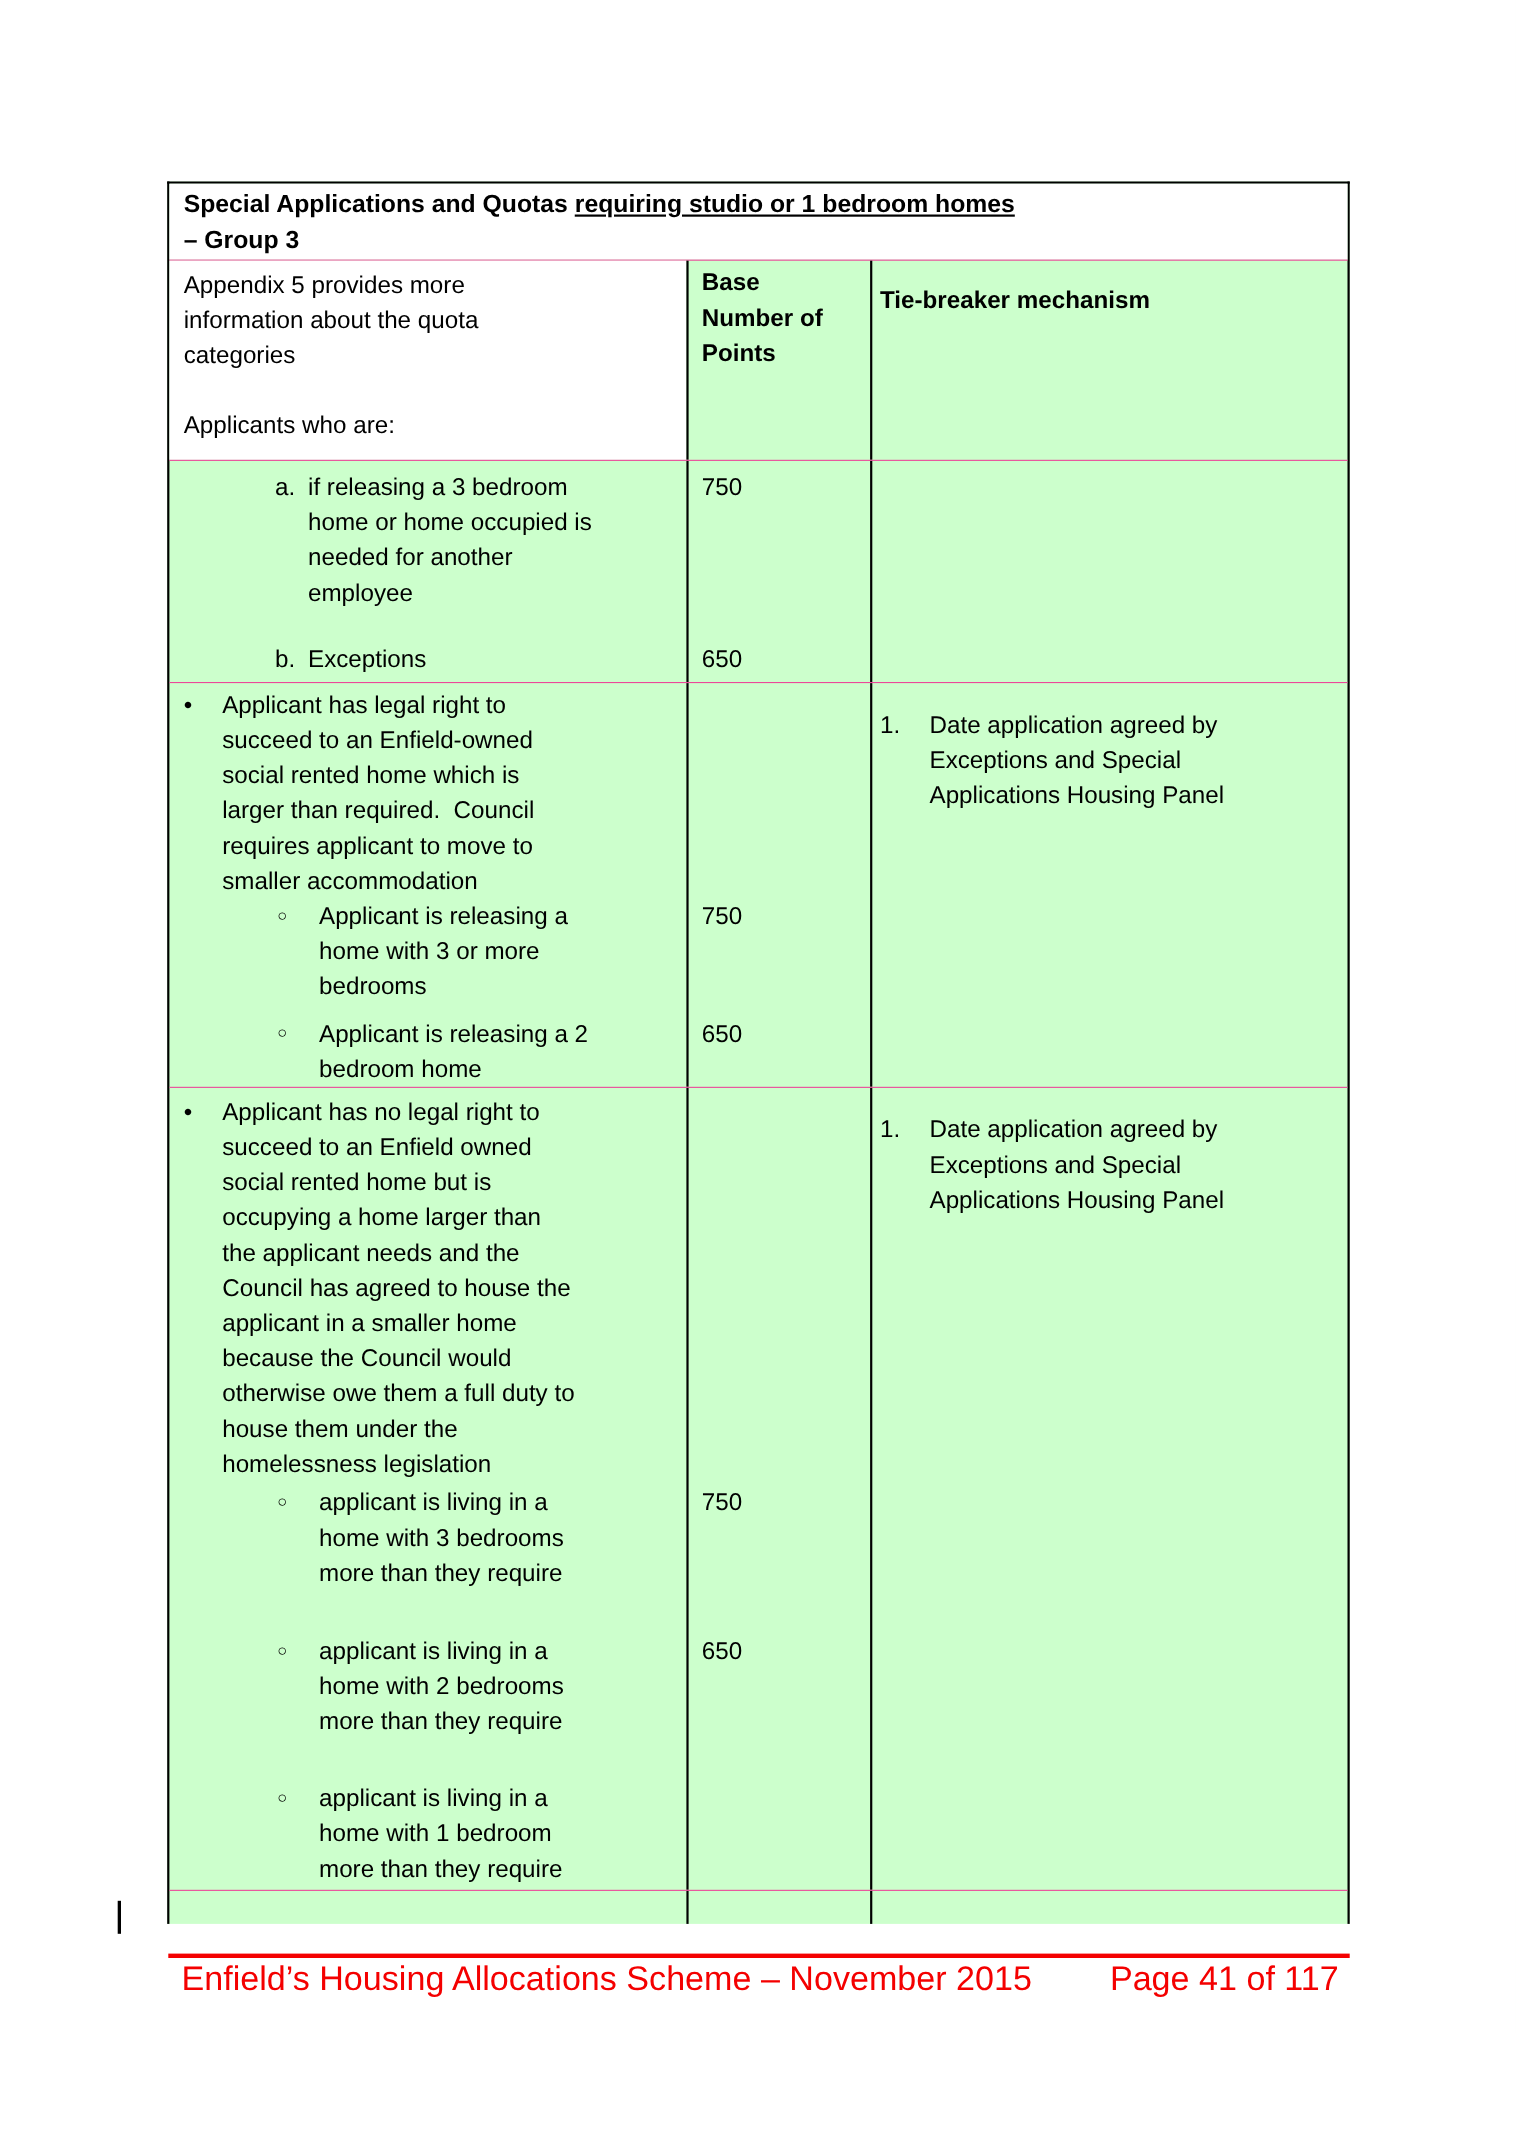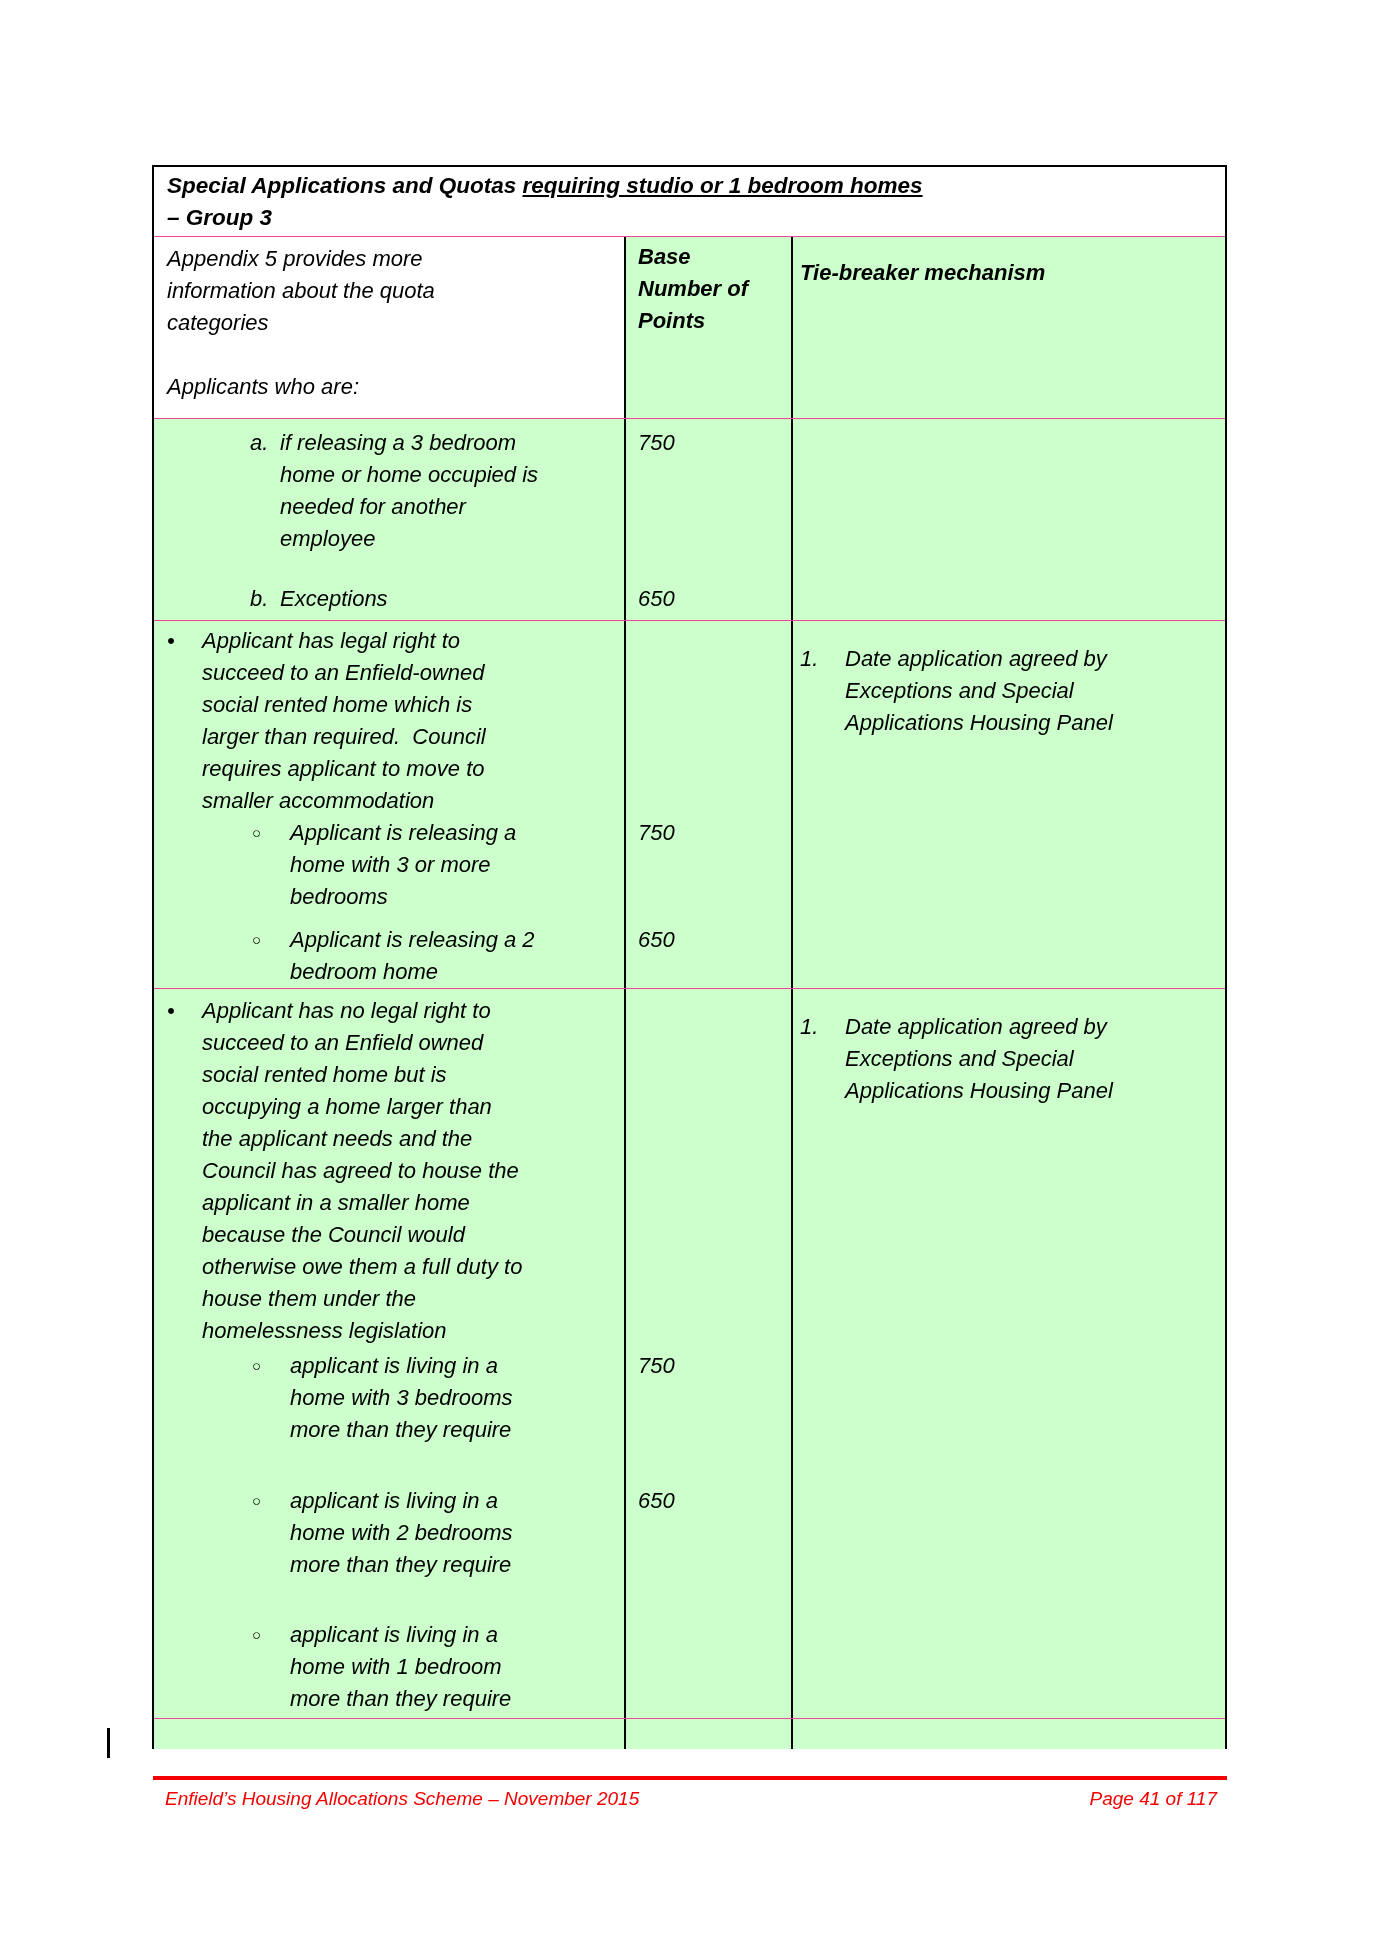--- a/index.html
+++ b/index.html
@@ -7,21 +7,20 @@
   .page {
     position: relative;
     width: 1378px;
     height: 1949px;
     background: #ffffff;
     font-family: "Liberation Sans", sans-serif;
     font-size: 22px;
     line-height: 32px;
     color: #000000;
     overflow: hidden;
-    font-style: italic;
   }
 
   
   .doc-table {
     position: absolute;
     left: 152px;
     top: 165px;
     width: 1075px;
     border: 2px solid #000;
     border-bottom: none;
@@ -88,21 +87,21 @@
   .footer-rule {
     position: absolute;
     left: 153px; top: 1776px;
     width: 1074px; height: 4px;
     background: #f40000;
   }
   .footer-left, .footer-right {
     position: absolute;
     top: 1784px;
     color: #f40000;
-    font-size: 19px;
+    font-size: 31px;
     line-height: 30px;
   }
   .footer-left { left: 165px; }
   .footer-right { right: 161px; }
 </style>
 </head>
 <body>
 
 <div class="page">
 

